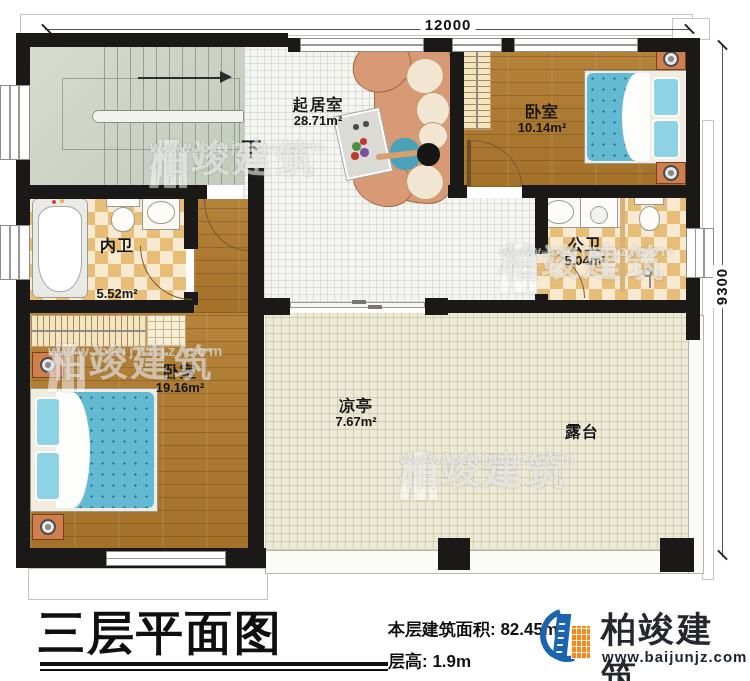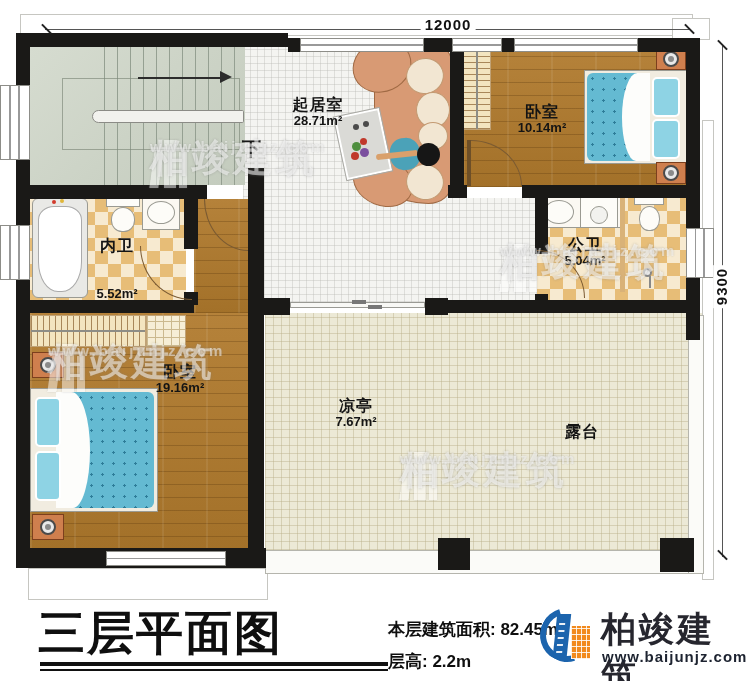--- a/index.html
+++ b/index.html
@@ -290,21 +290,21 @@
 
   <div class="tb-title">三层平面图</div>
   <div class="tb-rule1"></div>
   <div class="tb-rule2"></div>
   <div class="tb-row" style="left:388px;top:618px;">
     <span style="position:static;">本层建筑面积:</span>
     <span style="position:static;">82.45m²</span>
   </div>
   <div class="tb-row" style="left:388px;top:650px;">
     <span style="position:static;">层高:</span>
-    <span style="position:static;">2.2m</span>
+    <span style="position:static;">1.9m</span>
   </div>
 
   <div style="left:540px;top:606px;width:60px;height:62px;z-index:30;">
     <span style="position:absolute;left:0;top:2px;width:54px;height:54px;border:6px solid transparent;border-left-color:#1c64ad;border-bottom-color:#1c64ad;border-radius:50%;transform:rotate(28deg);"></span>
     <span style="position:absolute;left:15px;top:8px;width:14px;height:42px;background:#1c64ad;transform:skewX(-6deg);background-image:repeating-linear-gradient(0deg,rgba(255,255,255,.9) 0 2px,transparent 2px 7px);background-size:6px 100%;background-repeat:no-repeat;background-position:3px 4px;"></span>
     <span style="position:absolute;left:31px;top:20px;width:19px;height:33px;background:#f28a1d;background-image:repeating-linear-gradient(0deg,rgba(255,255,255,.85) 0 1px,transparent 1px 6px),repeating-linear-gradient(90deg,rgba(255,255,255,.85) 0 1px,transparent 1px 5px);"></span>
   </div>
   <div class="logo-name">柏竣建筑</div>
   <div class="logo-url">www.baijunjz.com</div>
 

